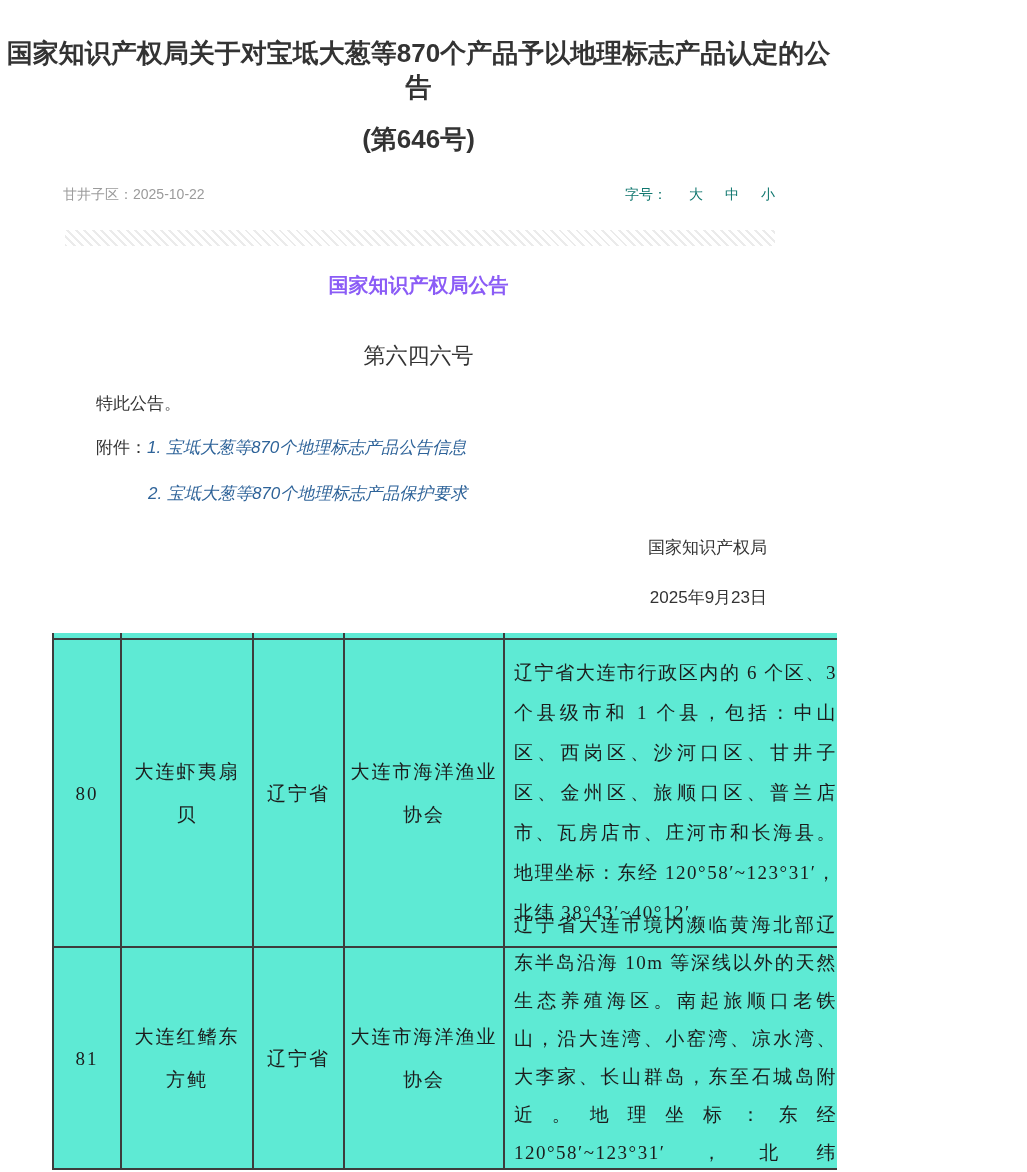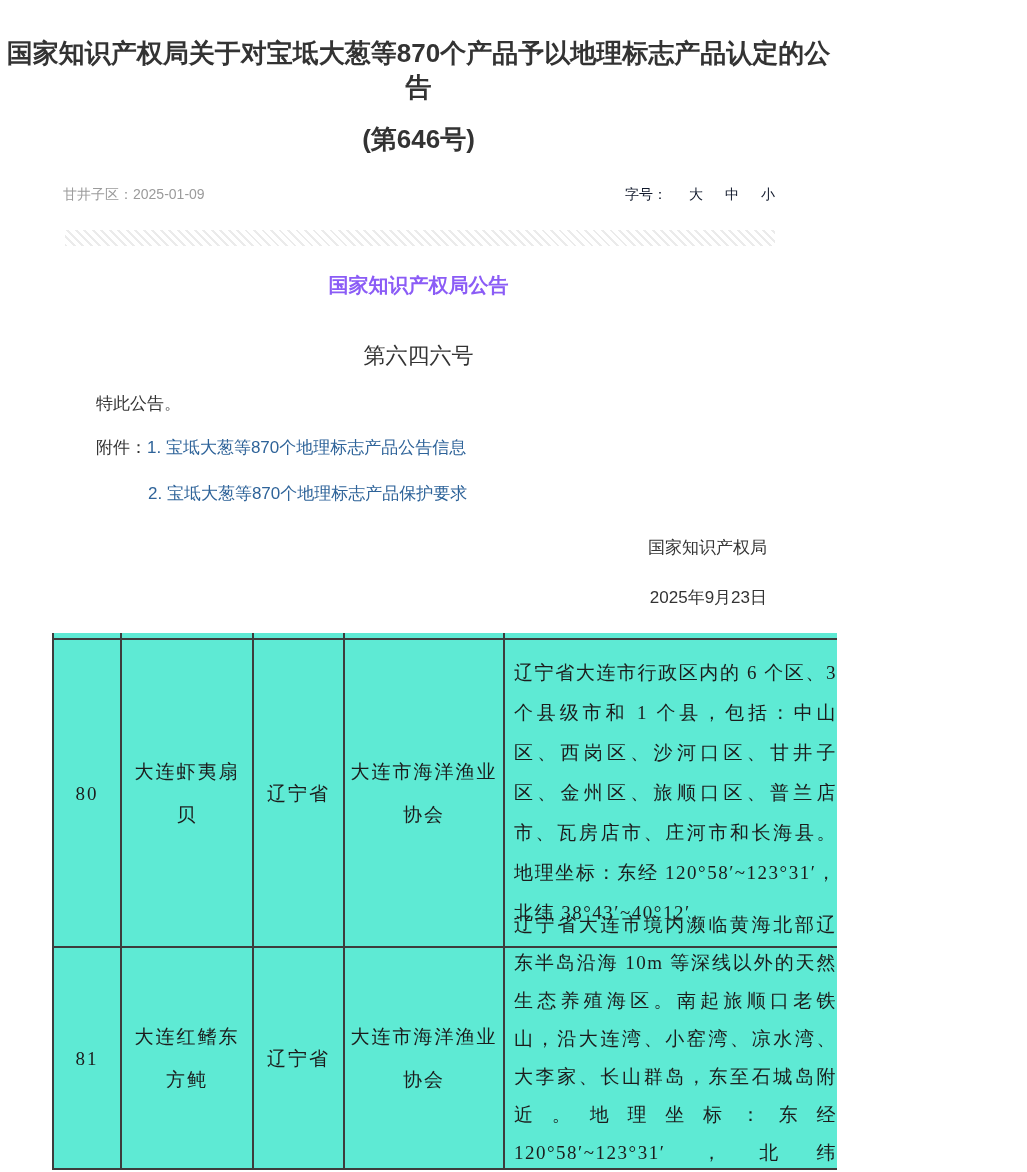--- a/index.html
+++ b/index.html
@@ -7,37 +7,37 @@
         font-family:"Liberation Sans","DejaVu Sans",sans-serif;color:#333;}
 
   
   .doc-title{padding-top:36px;text-align:center;font-size:26px;font-weight:bold;
              color:#333;line-height:34px;}
   .doc-title .t2{margin-top:18px;}
 
   .meta-row{display:flex;justify-content:space-between;align-items:center;
             margin:30px 62px 0 63px;font-size:14px;color:#9b9b9b;}
   .meta-left .lbl,.meta-left .val{color:#9b9b9b;}
-  .font-size-ctrl{color:#0f172a;}
+  .font-size-ctrl{color:#0f766e;}
   .font-size-ctrl .opt{margin-left:22px;cursor:pointer;}
 
   .hatch{height:16px;margin:26px 62px 0 65px;
          background:repeating-linear-gradient(45deg,#ebebeb 0,#ebebeb 2px,#ffffff 2px,#ffffff 6px);}
 
   
   .notice-title{margin-top:26px;text-align:center;font-size:20px;font-weight:bold;color:#8b5cf6;}
   .notice-number{margin-top:42px;text-align:center;font-size:22px;color:#333;}
 
   .para{margin:18px 62px 0 62px;font-size:17px;line-height:38px;text-indent:2em;color:#333;}
   .para.closing{margin-top:14px;}
 
   .attachments{margin:6px 62px 0 62px;font-size:17px;color:#333;line-height:38px;}
   .att-line1{padding-left:34px;}
   .att-line2{margin-top:8px;padding-left:86px;}
-  .att-link{color:#2e6399;text-decoration:none;cursor:pointer;}
+  .att-link{color:#2e6399;text-decoration:none;cursor:pointer;font-style:italic;}
 
   .sign{margin-right:70px;text-align:right;font-size:17px;color:#333;line-height:38px;}
   .sign-org{margin-top:16px;}
   .sign-date{margin-top:12px;}
 
   
   .gtable{margin:16px 0 0 52px;width:920px;display:grid;
           grid-template-columns:68px 132px 91px 160px 343px 126px;
           grid-template-rows:5px 310px 222px 7px;
           font-family:"Liberation Serif","DejaVu Serif",serif;color:#1c1c1c;}
@@ -57,21 +57,21 @@
 
 <div class="page">
 
   <div class="doc-title">
     <div class="t1">国家知识产权局关于对宝坻大葱等870个产品予以地理标志产品认定的公告</div>
     <div class="t2">(第646号)</div>
   </div>
 
   <div class="meta-row">
     <div class="meta-left">
-      <span class="lbl">甘井子区：</span><span class="val">2025-01-09</span>
+      <span class="lbl">甘井子区：</span><span class="val">2025-10-22</span>
     </div>
     <div class="font-size-ctrl">
       <span>字号：</span><span class="opt">大</span><span class="opt">中</span><span class="opt">小</span>
     </div>
   </div>
 
   <div class="hatch"></div>
 
   <div class="notice-title">国家知识产权局公告</div>
   <div class="notice-number">第六四六号</div>

